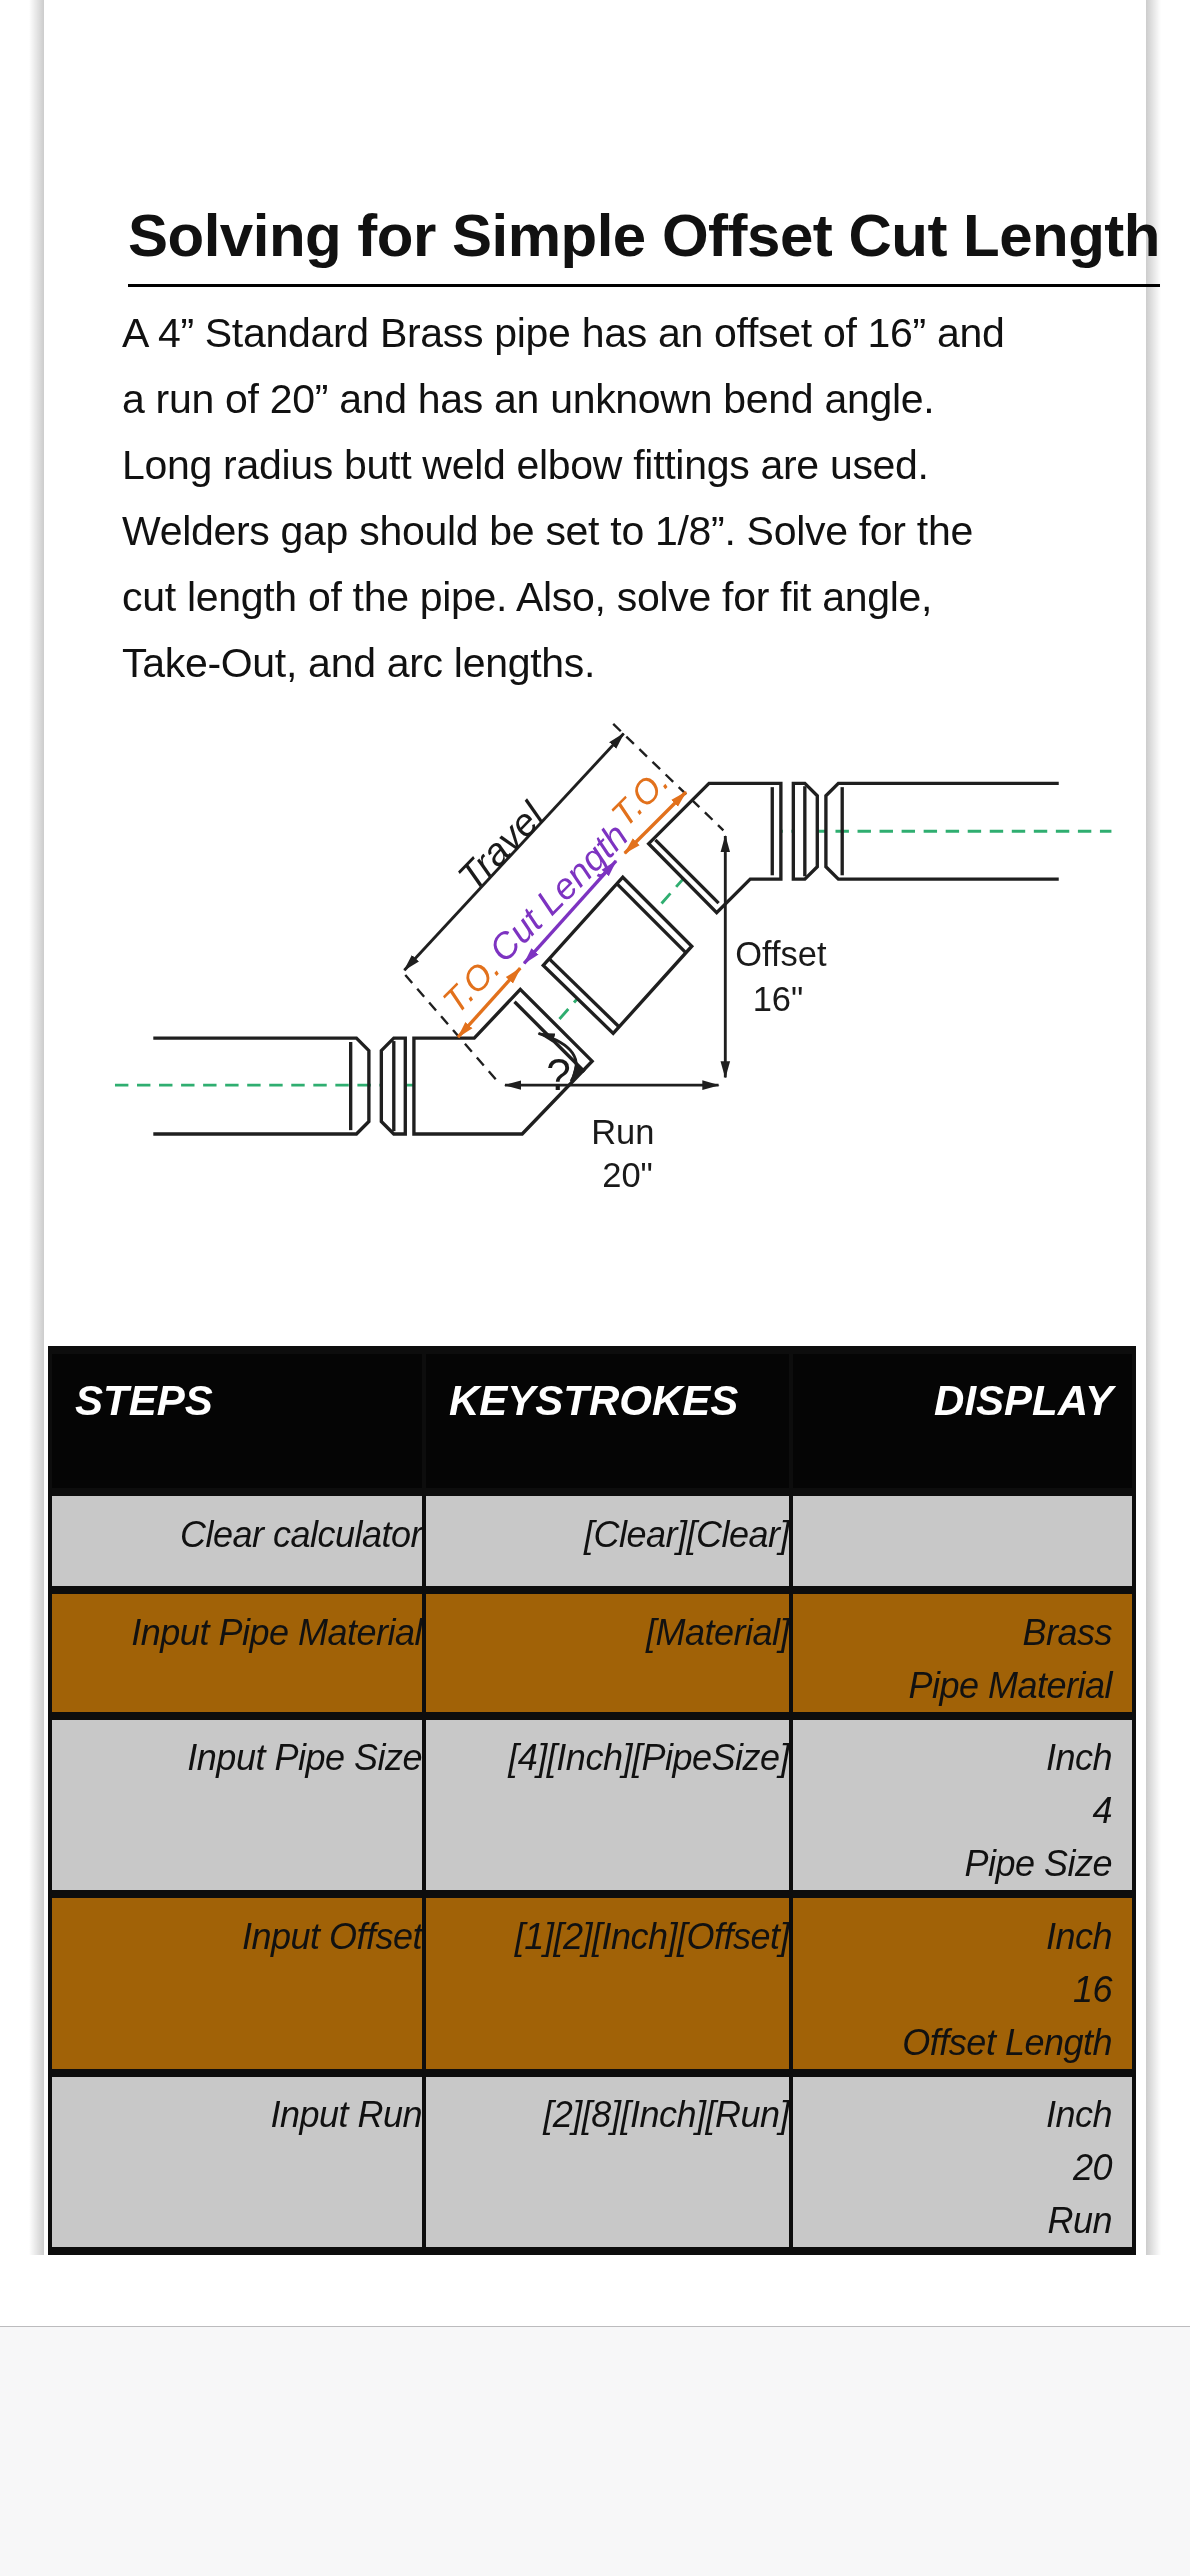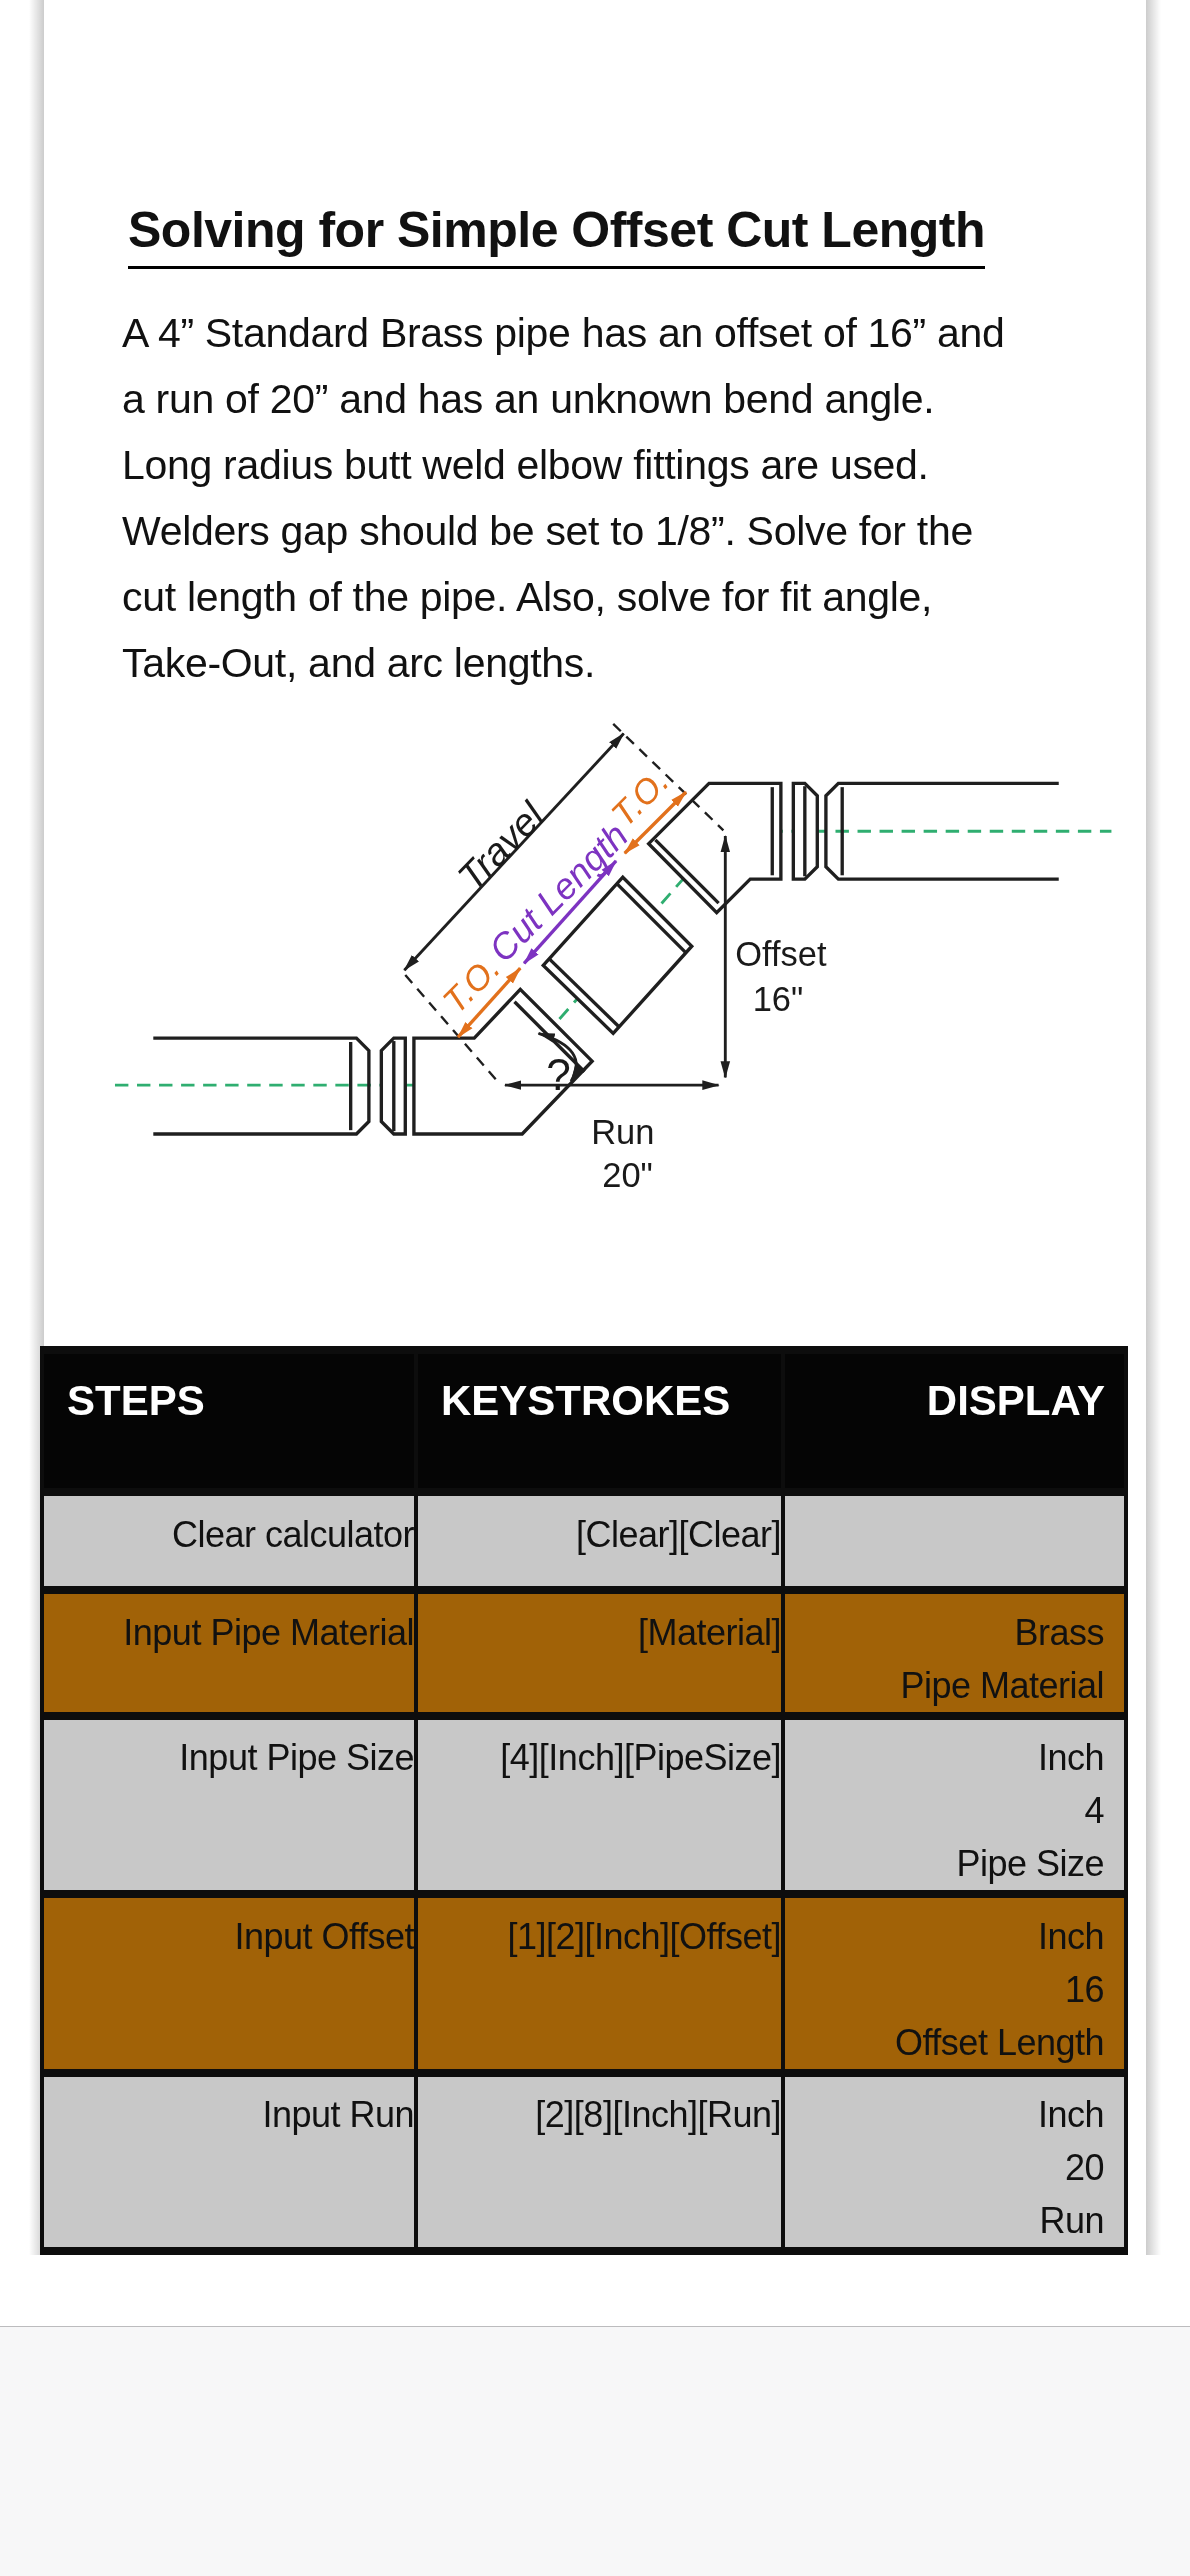--- a/index.html
+++ b/index.html
@@ -6,33 +6,33 @@
   body{
     width:1190px;height:2576px;position:relative;background:#ffffff;
     font-family:"Liberation Sans", sans-serif;color:#111;overflow:hidden;
   }
   
   .page{position:absolute;left:0;top:0;width:1190px;height:2255px;background:#fff;overflow:hidden;}
   .edge{position:absolute;top:0;width:15.3px;height:2255px;}
   .edge-left{left:29px;background:linear-gradient(to right, rgba(0,0,0,0), rgba(0,0,0,0.20));}
   .edge-right{left:1146px;background:linear-gradient(to left, rgba(0,0,0,0), rgba(0,0,0,0.20));}
   .doc-title{
-    position:absolute;left:128px;top:201px;font-size:50px;font-weight:bold;
-    border-bottom:3.8px solid #000;padding-bottom:7px;letter-spacing:-0.5px;white-space:nowrap;
+    position:absolute;left:128px;top:201px;font-size:60px;font-weight:bold;
+    border-bottom:3.8px solid #000;padding-bottom:14px;letter-spacing:-0.5px;white-space:nowrap;
   }
   .doc-paragraph{
     position:absolute;left:122px;top:300px;width:1035px;
     font-size:41px;line-height:66px;white-space:pre-line;letter-spacing:-0.3px;
   }
   .diagram-wrap{position:absolute;left:0;top:671px;width:1190px;height:537px;}
   .dlabel{font-family:"Liberation Sans",sans-serif;font-style:italic;}
   
   .steps-table{
-    position:absolute;left:40px;top:1346px;width:1084px;
-    border-collapse:collapse;table-layout:fixed;
+    position:absolute;left:48px;top:1346px;width:1084px;
+    border-collapse:collapse;table-layout:fixed;font-style:italic;
   }
   .steps-table th,.steps-table td{
     border-left:4.8px solid #0d0d0d;border-right:4.8px solid #0d0d0d;
     border-top:8.6px solid #0d0d0d;border-bottom:8.6px solid #0d0d0d;
     vertical-align:top;overflow:hidden;
   }
   .steps-table th{
     background:#050505;color:#fff;font-size:42px;font-weight:bold;
     text-align:left;padding:23px 0 0 23px;height:111px;letter-spacing:0px;
   }

